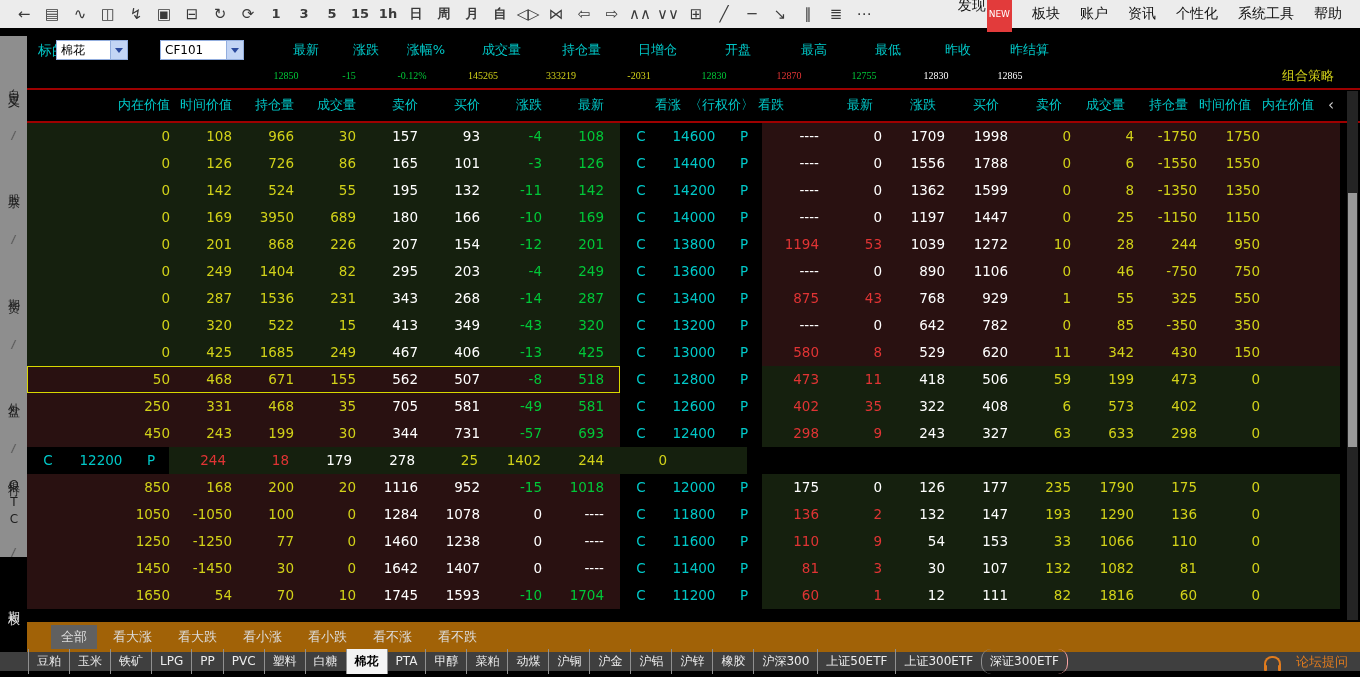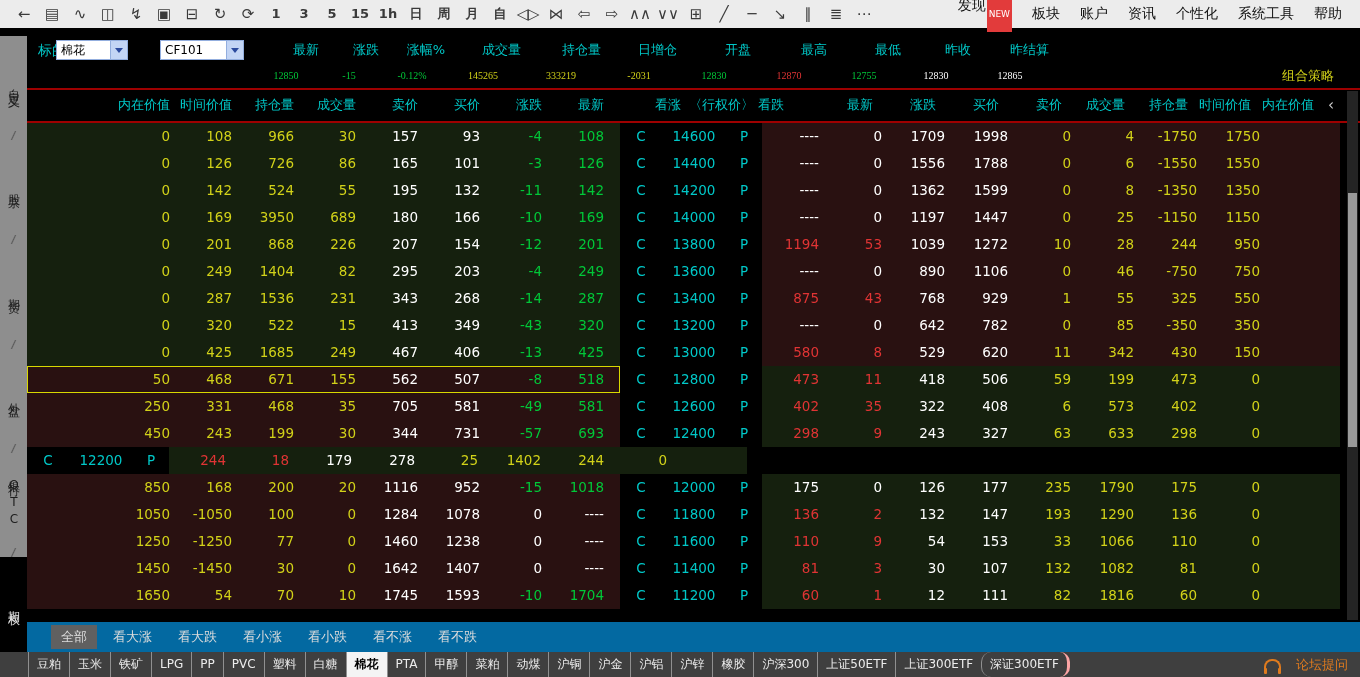--- a/index.html
+++ b/index.html
@@ -70,33 +70,33 @@
   .bg-itm{background:#291111;}
   .bg-otm{background:#15200e;}
   .sel{box-shadow:inset 0 0 0 1px #d8d800;}
   .c-y{color:#d2d219;} .c-w{color:#fff;} .c-g{color:#00c838;} .c-r{color:#e03434;} 
 
   
   .vscroll{position:absolute;left:1347px;top:91px;width:11px;height:529px;background:#242424;}
   .vthumb{position:absolute;left:1px;top:102px;width:9px;height:254px;background:#9a9a9a;cursor:pointer;}
 
   
-  .filter-bar{position:absolute;left:27px;top:622px;width:1333px;height:30px;background:#0369a1;
+  .filter-bar{position:absolute;left:27px;top:622px;width:1333px;height:30px;background:#a16207;
               display:flex;align-items:center;padding-left:24px;gap:6px;box-sizing:border-box;}
   .ftab{color:#dcdcdc;font-size:13px;padding:3px 10px;cursor:pointer;white-space:nowrap;}
   .ftab.active{background:#606060;}
 
   
-  .bottom-bar{position:absolute;left:0;top:652px;width:1360px;height:25px;background:#3f3f3f;
+  .bottom-bar{position:absolute;left:0;top:652px;width:1360px;height:19px;background:#3f3f3f;
               display:flex;align-items:center;justify-content:space-between;padding:0 12px;
               box-sizing:border-box;}
   .instruments{display:flex;align-items:center;height:25px;margin-left:16px;}
   .inst{color:#ececec;font-size:12px;line-height:25px;padding:0 8px;border-left:1px solid #909090;
         cursor:pointer;white-space:nowrap;}
-  .inst:last-child{border-right:3px solid #fca5a5;border-radius:10px;}
+  .inst:last-child{border-right:1px solid #fca5a5;border-radius:10px;}
   .inst.active{background:#f4f4f4;color:#000;font-weight:bold;}
   .forum{display:flex;align-items:center;gap:15px;color:#e07b1e;font-size:13px;cursor:pointer;}
   .headset{width:13px;height:10px;border:2px solid #e07b1e;border-bottom:none;
            border-radius:8px 8px 0 0;position:relative;}
   .headset:before,.headset:after{content:"";position:absolute;bottom:-3px;width:3px;height:6px;
            background:#e07b1e;border-radius:1px;}
   .headset:before{left:-2px;} .headset:after{right:-2px;}
 </style>
 </head>
 <body>

